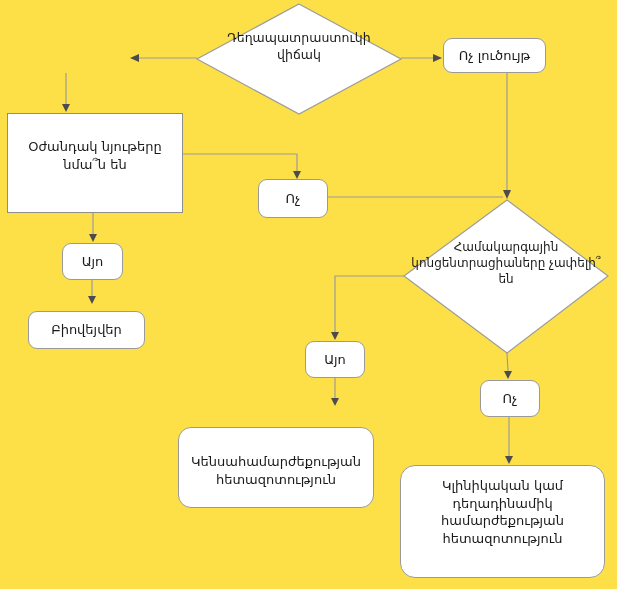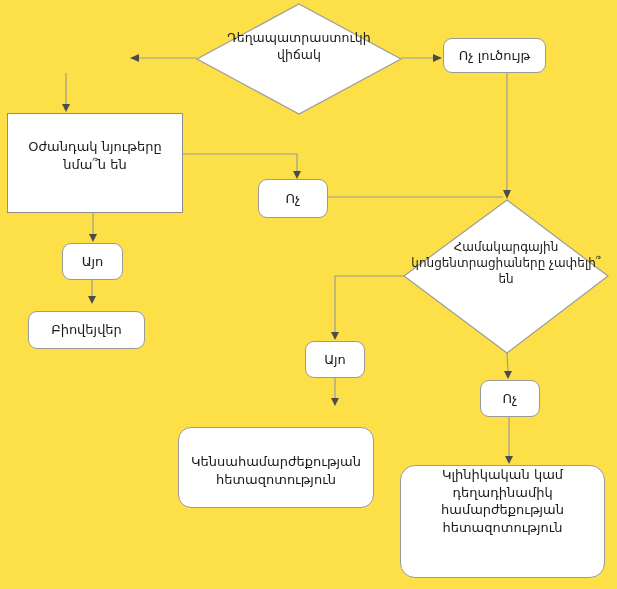--- a/index.html
+++ b/index.html
@@ -54,21 +54,21 @@
                      border-radius: 0; border-color: #8d8d8d; padding-top: 24px;
                      align-items: flex-start; }
   #n-no1           { left: 258px; top: 179px; width: 70px;  height: 39px; }
   #n-yes1          { left: 62px;  top: 243px; width: 61px;  height: 37px; }
   #n-biowaiver     { left: 28px;  top: 311px; width: 117px; height: 38px; }
   #n-yes2          { left: 305px; top: 341px; width: 60px;  height: 37px; }
   #n-bestudy       { left: 178px; top: 407px; width: 196px; height: 81px;
                      border-radius: 13px; padding-top: 25px; margin-top: 20px; }
   #n-no2           { left: 480px; top: 380px; width: 60px;  height: 37px; }
   #n-clinical      { left: 400px; top: 465px; width: 205px; height: 113px;
-                     border-radius: 15px; }
+                     border-radius: 15px; padding-top: 11px; }
   #d1-label        { left: 199px; top: 30px;  width: 200px; }
   #d2-label        { left: 402px; top: 239px; width: 208px; font-size: 12px; }
 </style>
 </head>
 <body>
 
 <div id="canvas">
 
   <svg id="wires" viewBox="0 0 617 589" xmlns="http://www.w3.org/2000/svg">
     <g stroke="#9c9c9c" stroke-width="1.2" fill="none">

